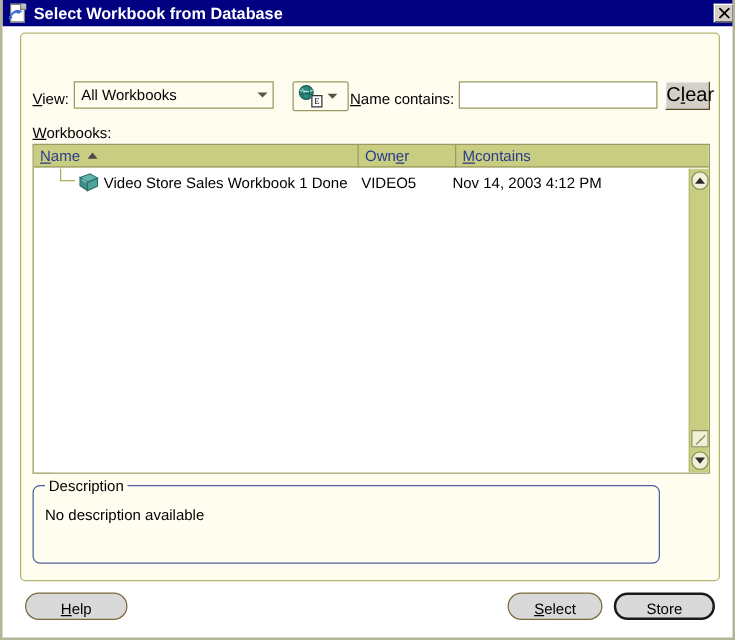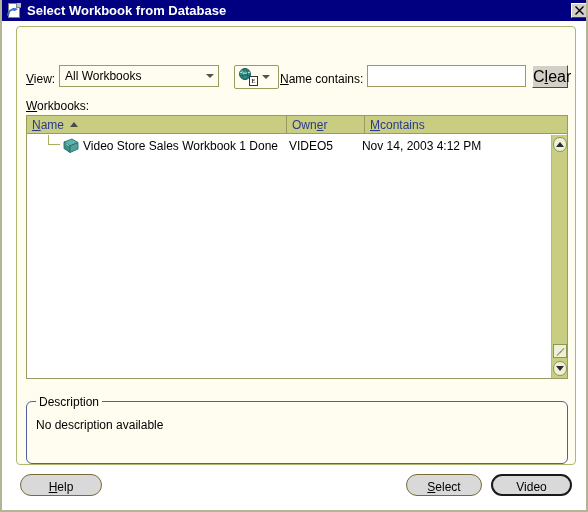--- a/index.html
+++ b/index.html
@@ -375,26 +375,25 @@
     transform: rotate(-45deg);
   }
   #sb-grip i.g1 { width: 6px; left: 2px;  top: 8px; }
   #sb-grip i.g2 { width: 6px; left: 5px;  top: 5px; }
 
   
   #description-box {
     position: absolute;
     left: 9px;
     top: 361px;
-    width: 542px;
+    width: 502px;
     height: 63px;
     border: 1px solid #4f5f9e;
     border-radius: 6px;
     box-sizing: border-box;
-    margin-top: 13px;
   }
   #description-legend {
     position: absolute;
     left: 9px;
     top: -7px;
     background: #fffdf0;
     padding: 0 3px;
     font-size: 12px;
     color: #000;
     white-space: nowrap;
@@ -539,15 +538,15 @@
     </div>
 
     <div id="description-box">
       <div id="description-legend">Description</div>
       <div id="description-text">No description available</div>
     </div>
   </div>
 
   <div class="dlg-btn" id="btn-help"><u>H</u>elp</div>
   <div class="dlg-btn" id="btn-select"><u>S</u>elect</div>
-  <div class="dlg-btn default" id="btn-cancel">Video</div>
+  <div class="dlg-btn default" id="btn-cancel">Store</div>
 
 </div>
 
 </body></html>

